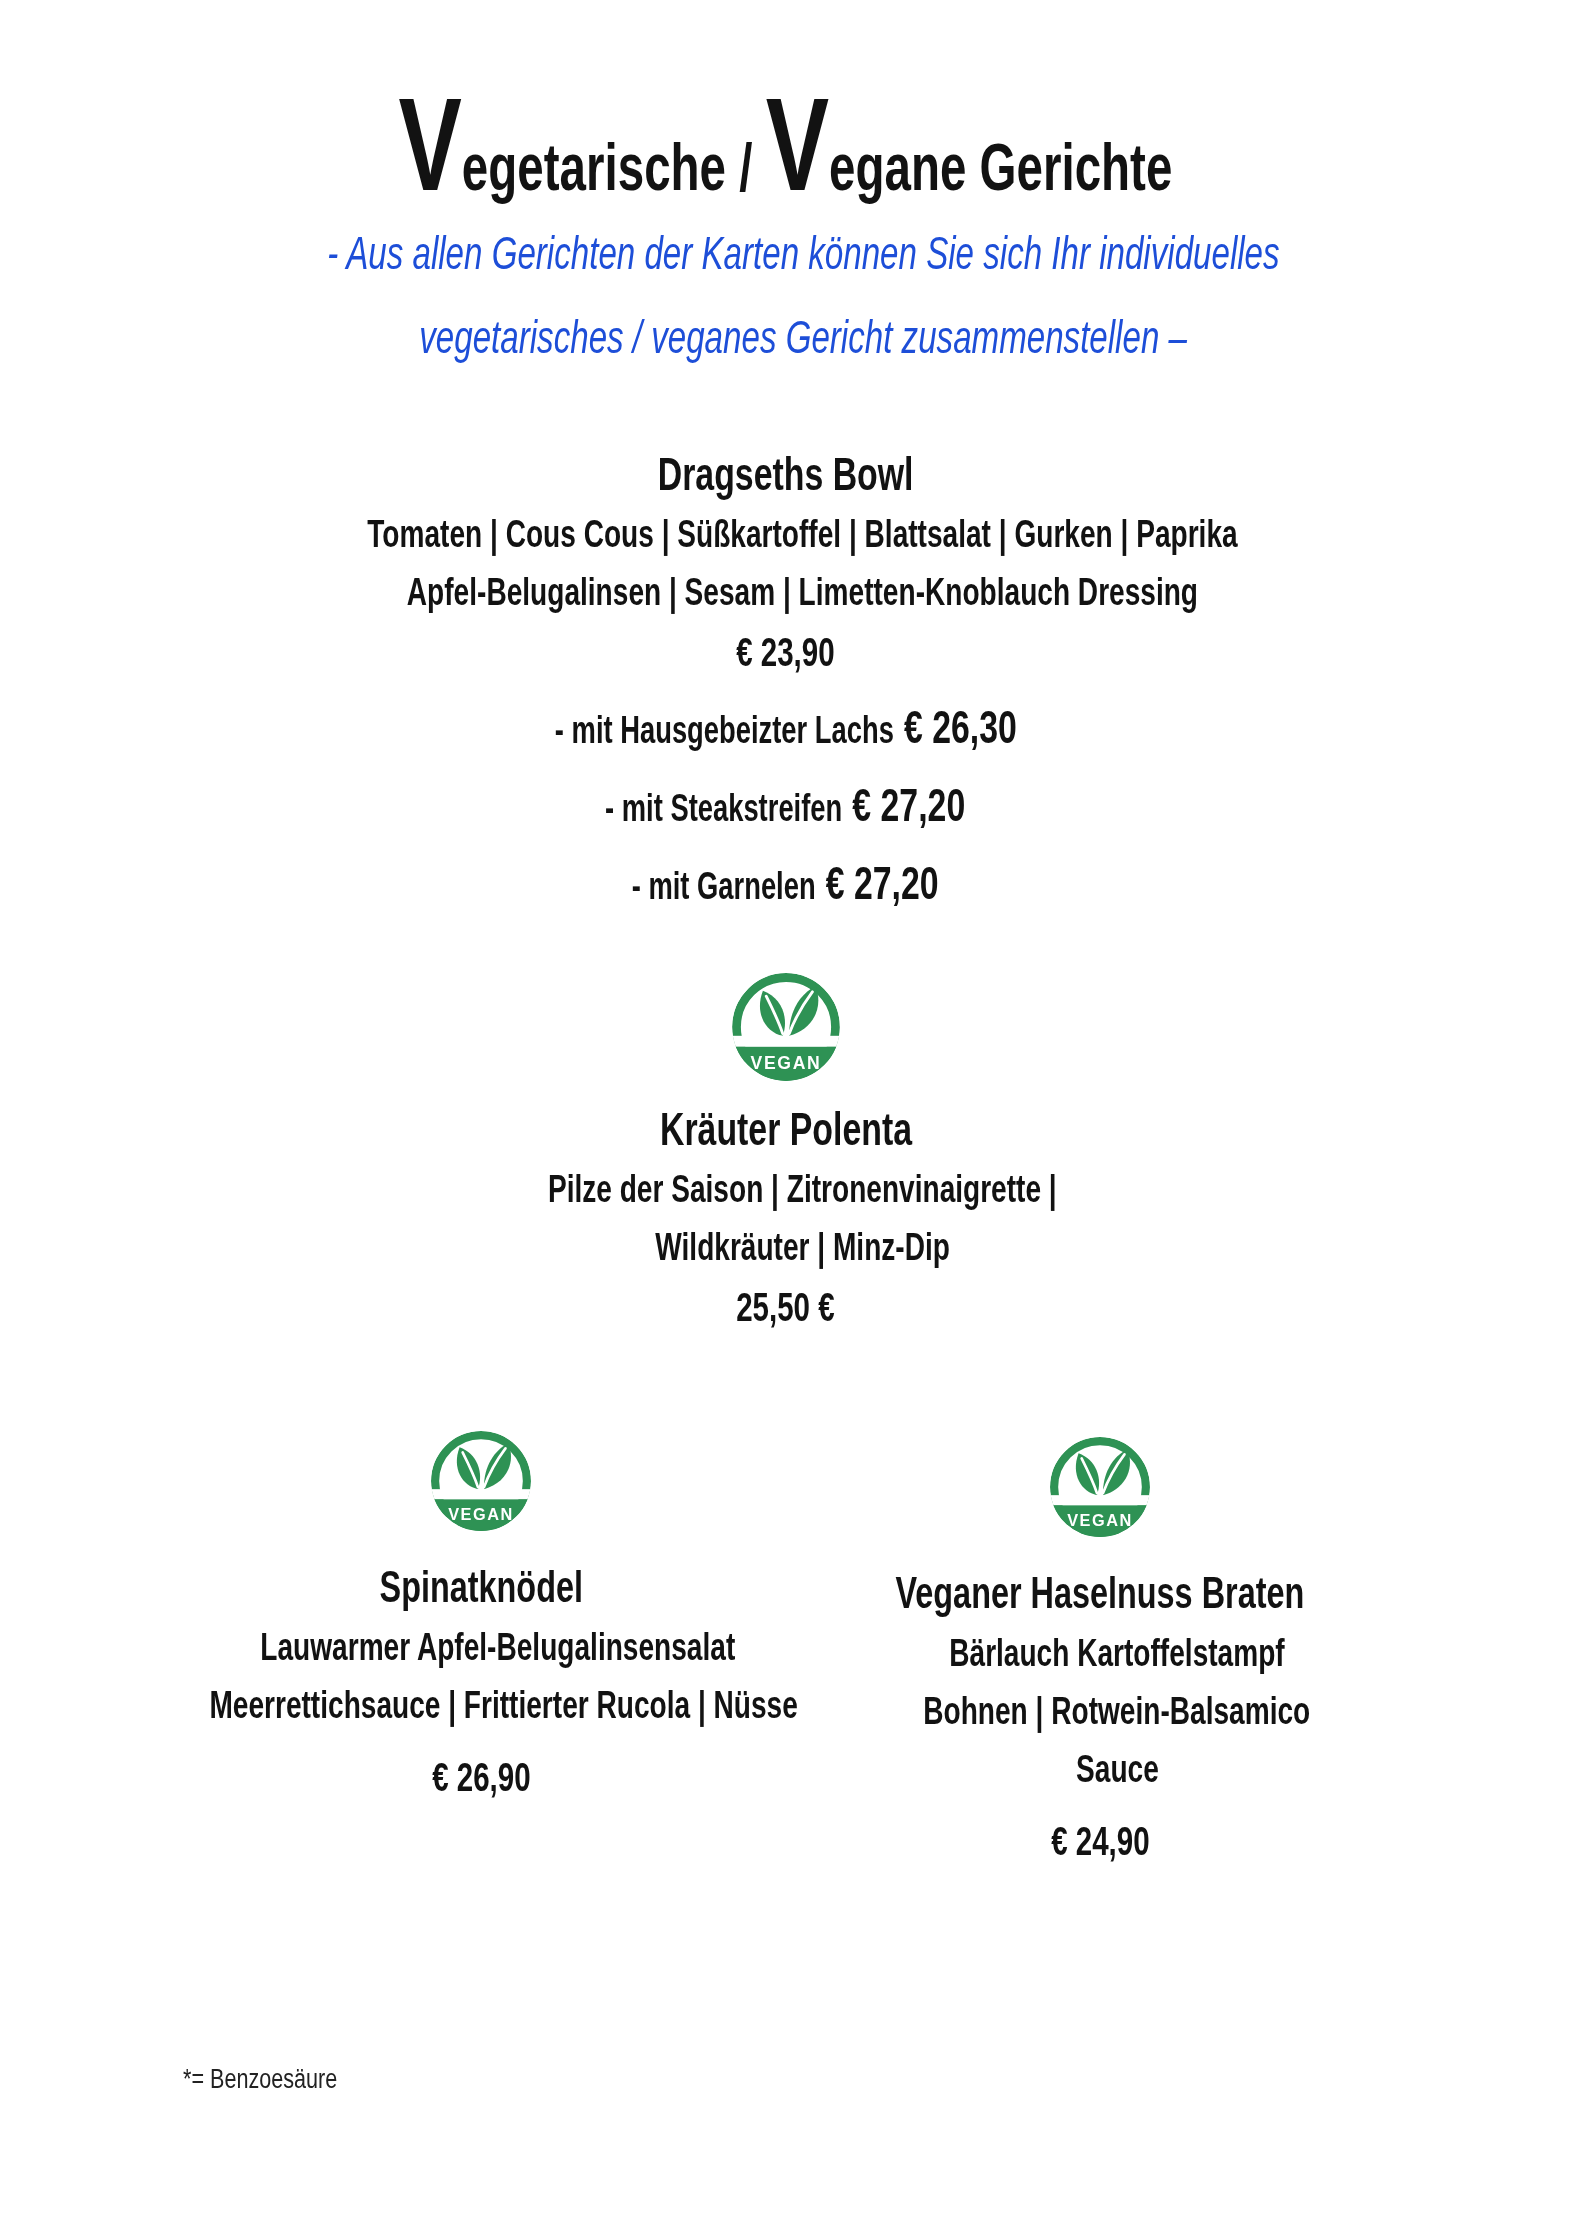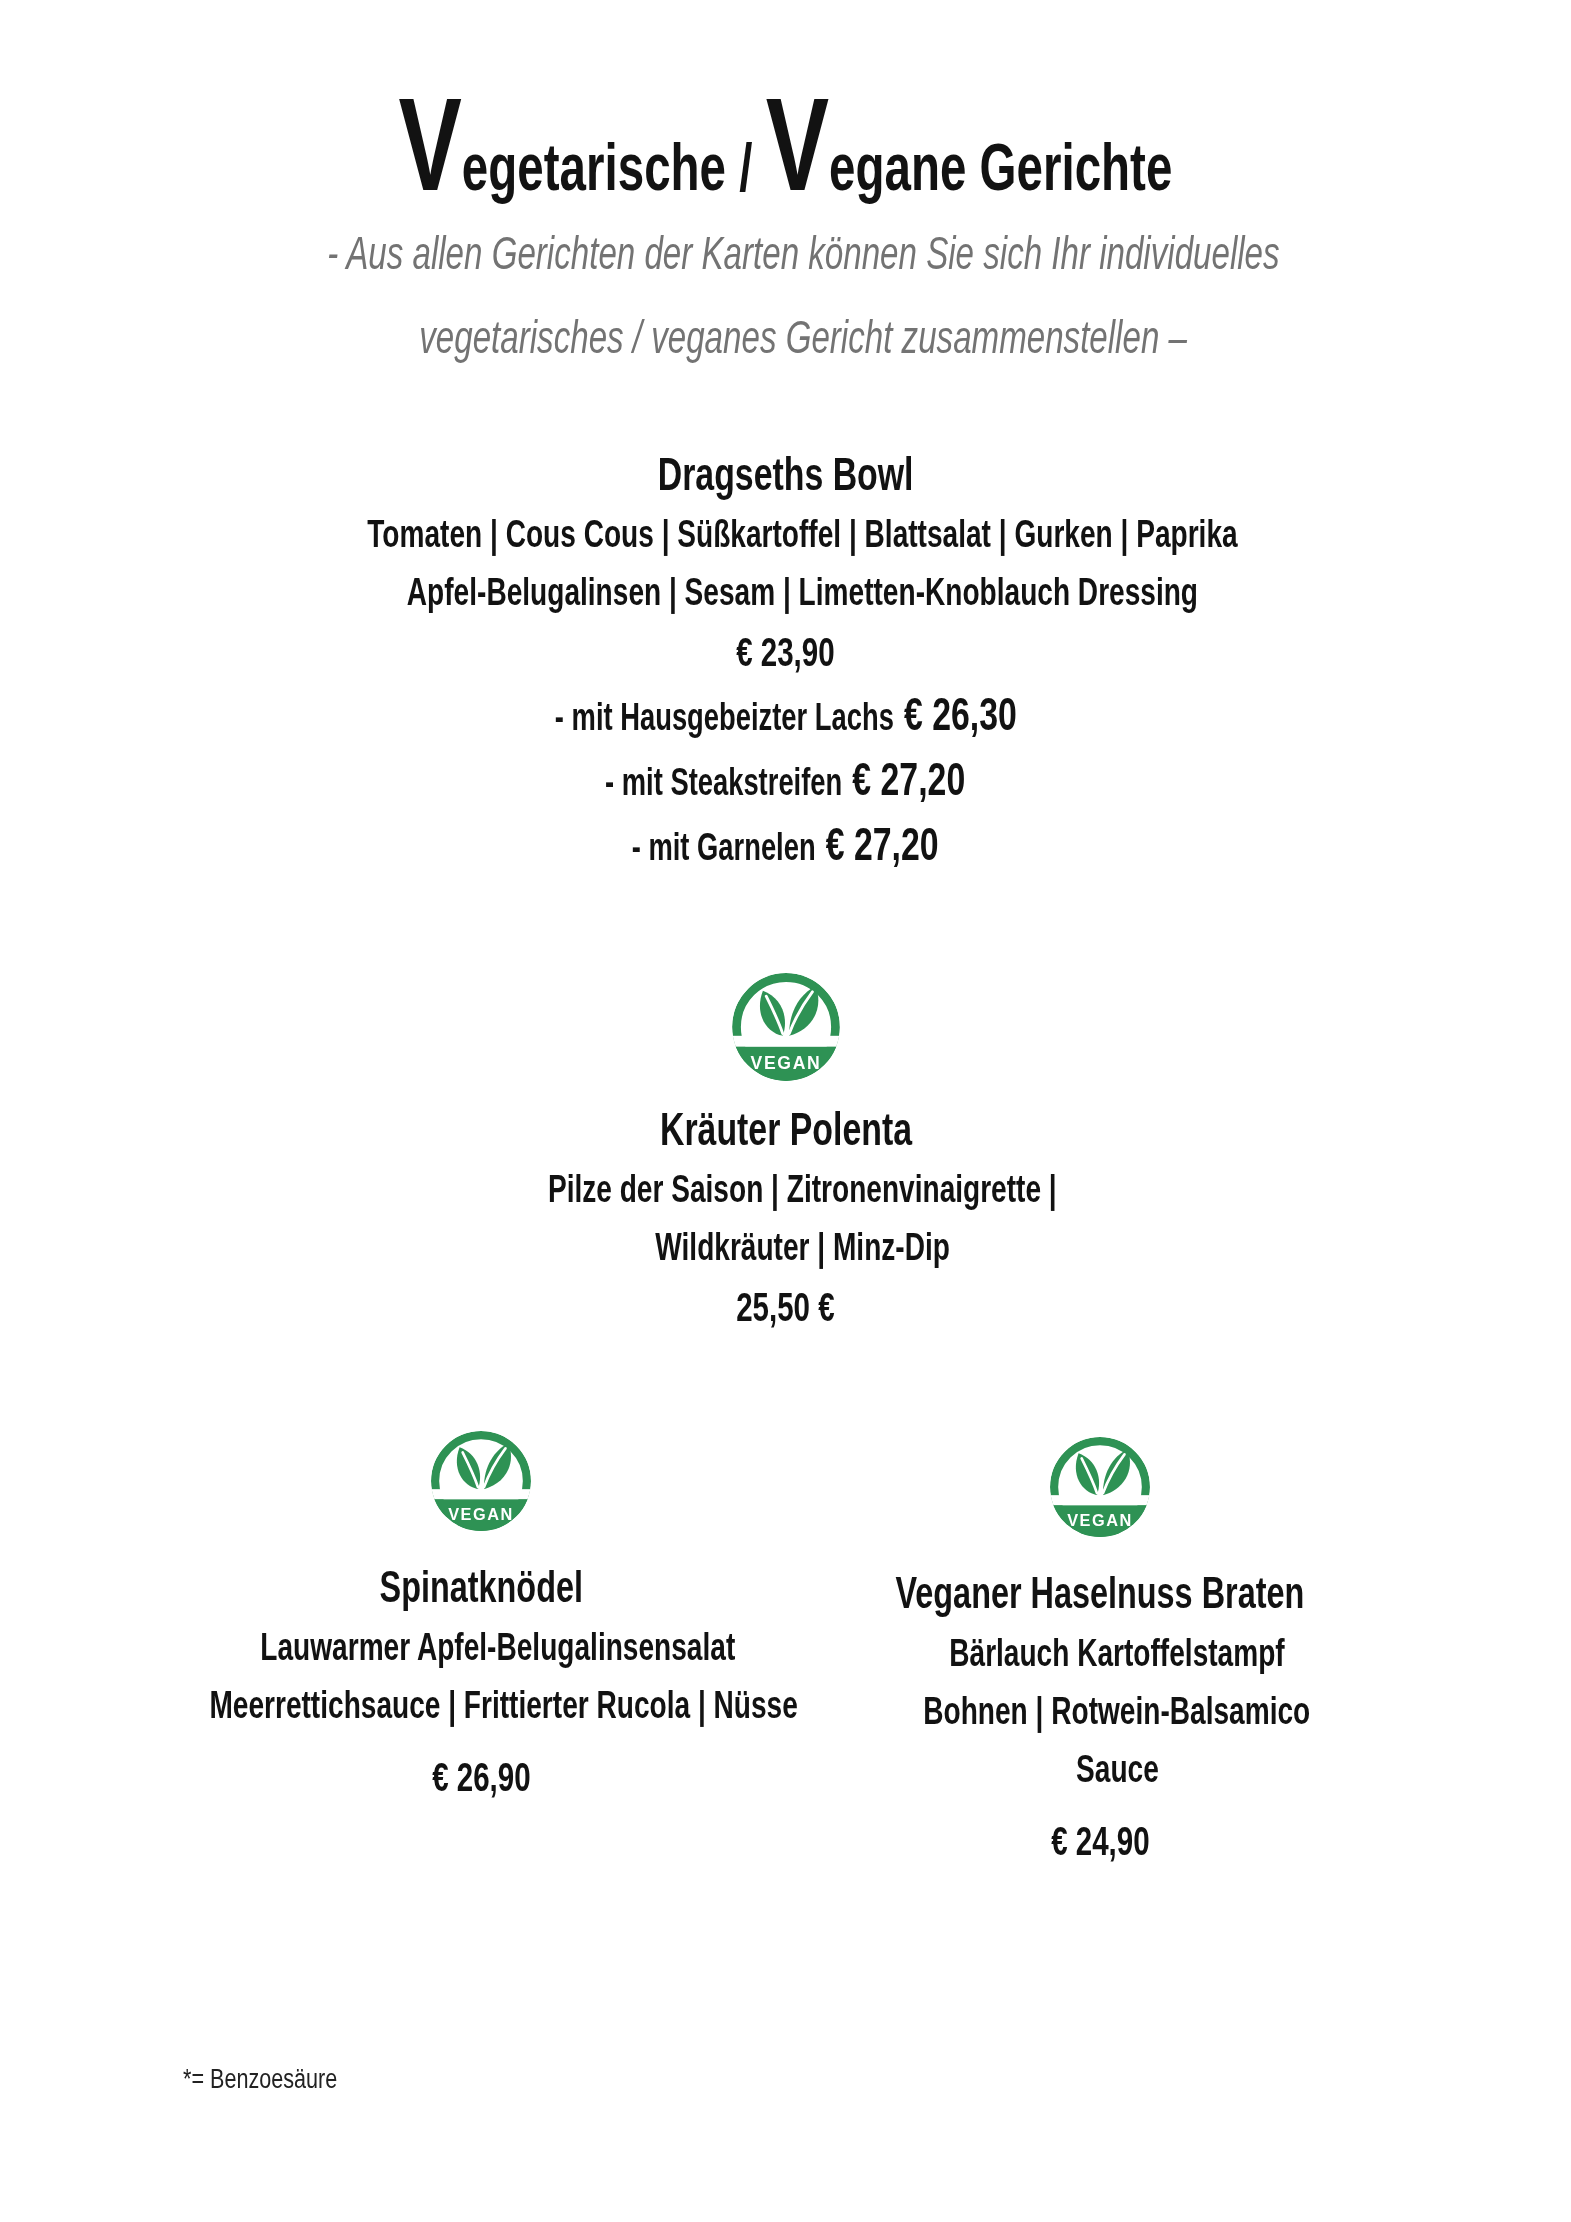--- a/index.html
+++ b/index.html
@@ -31,29 +31,29 @@
     transform: scaleX(0.80);
     transform-origin: 0 50%;
     white-space: nowrap;
   }
 
   
   .title { top: 70px; font-weight: bold; font-size: 66px; line-height: 150px; letter-spacing: 0px; }
   .dropcap { font-size: 132px; }
 
   
-  .subtitle { font-style: italic; font-weight: 400; font-size: 46px; color: #737373; line-height: 70px; padding-left: 36px; }
+  .subtitle { font-style: italic; font-weight: 400; font-size: 46px; color: #1d4ed8; line-height: 70px; padding-left: 36px; }
   .sub1 { top: 218px; }
   .sub2 { top: 302px; }
 
   
   .dish-name  { font-size: 47px; font-weight: bold; line-height: 62px; }
   .dish-line  { font-size: 39px; font-weight: bold; line-height: 58px; padding-left: 34px; }
   .dish-price { font-size: 41px; font-weight: bold; line-height: 62px; }
-  .addon      { font-size: 38px; font-weight: bold; line-height: 61px; }
+  .addon      { font-size: 38px; font-weight: bold; line-height: 61px; margin-top: 13px; }
   .addon-price{ font-size: 47px; margin-left: 14px; }
 
   .dish-dragseths { top: 443px; }
   .dish-polenta   { top: 1098px; }
 
   
   .vegan-icon { line-height: 0; }
   .icon-mid {
     position: absolute;
     top: 972px;

